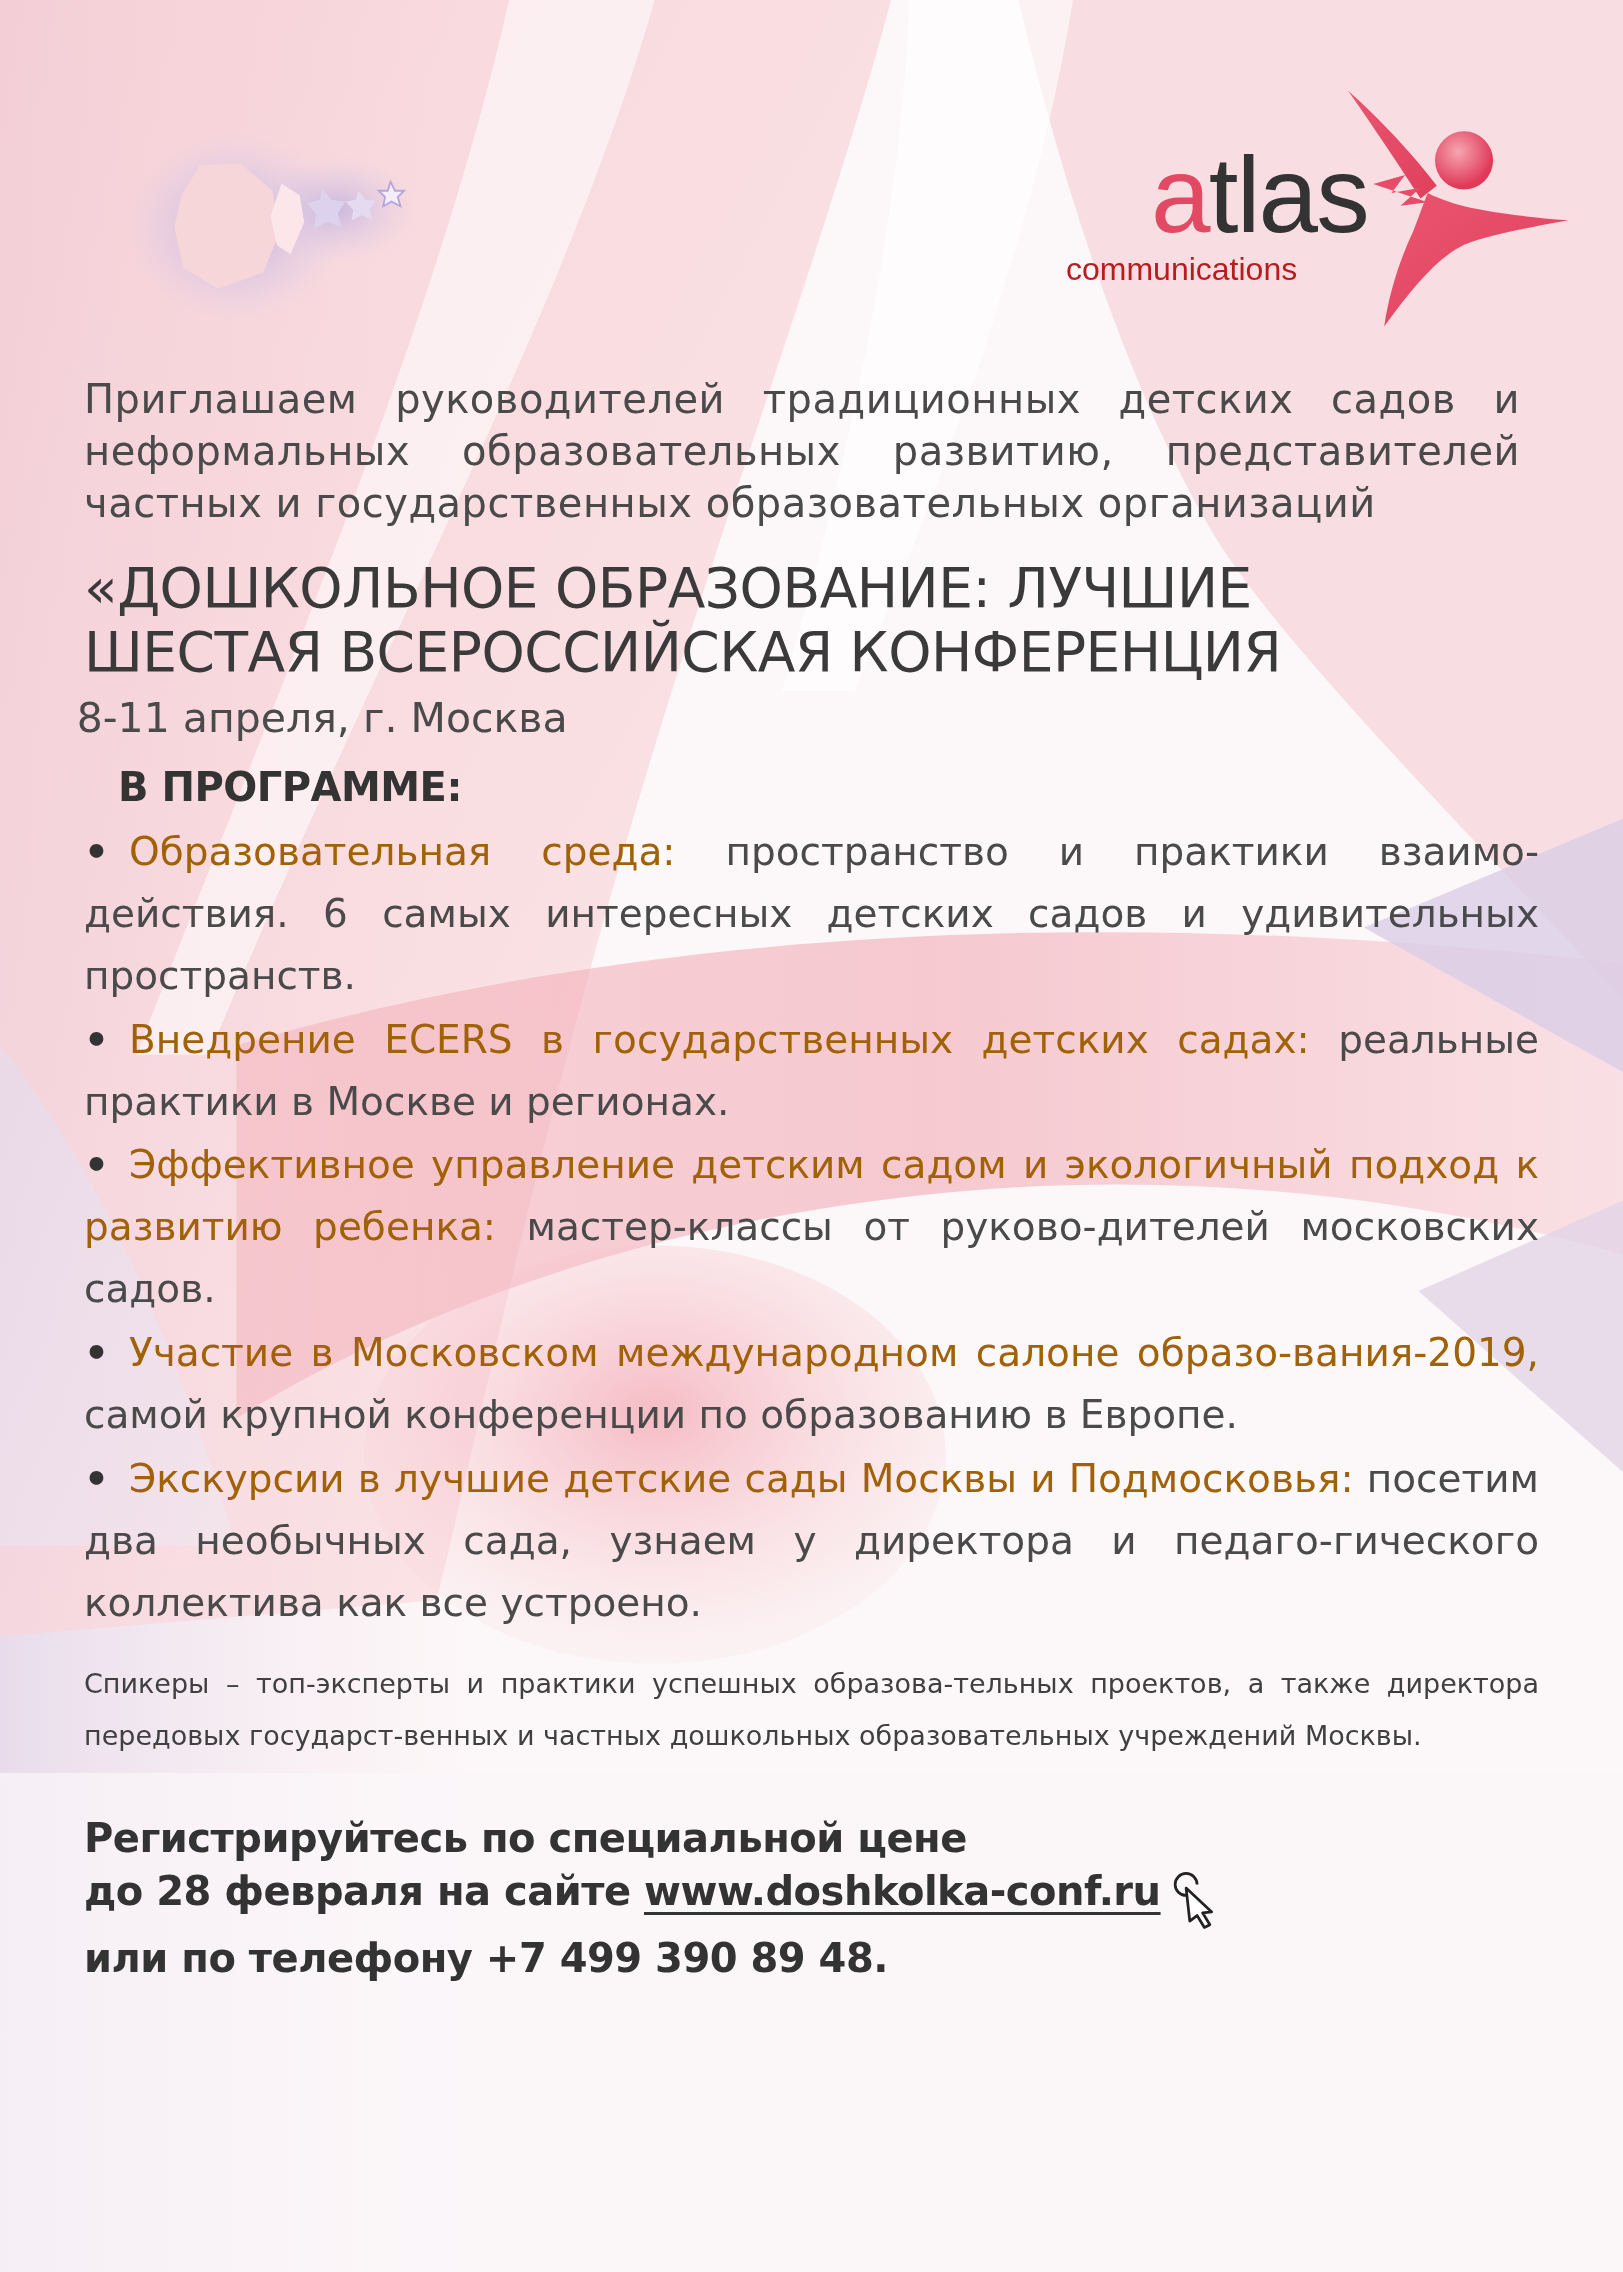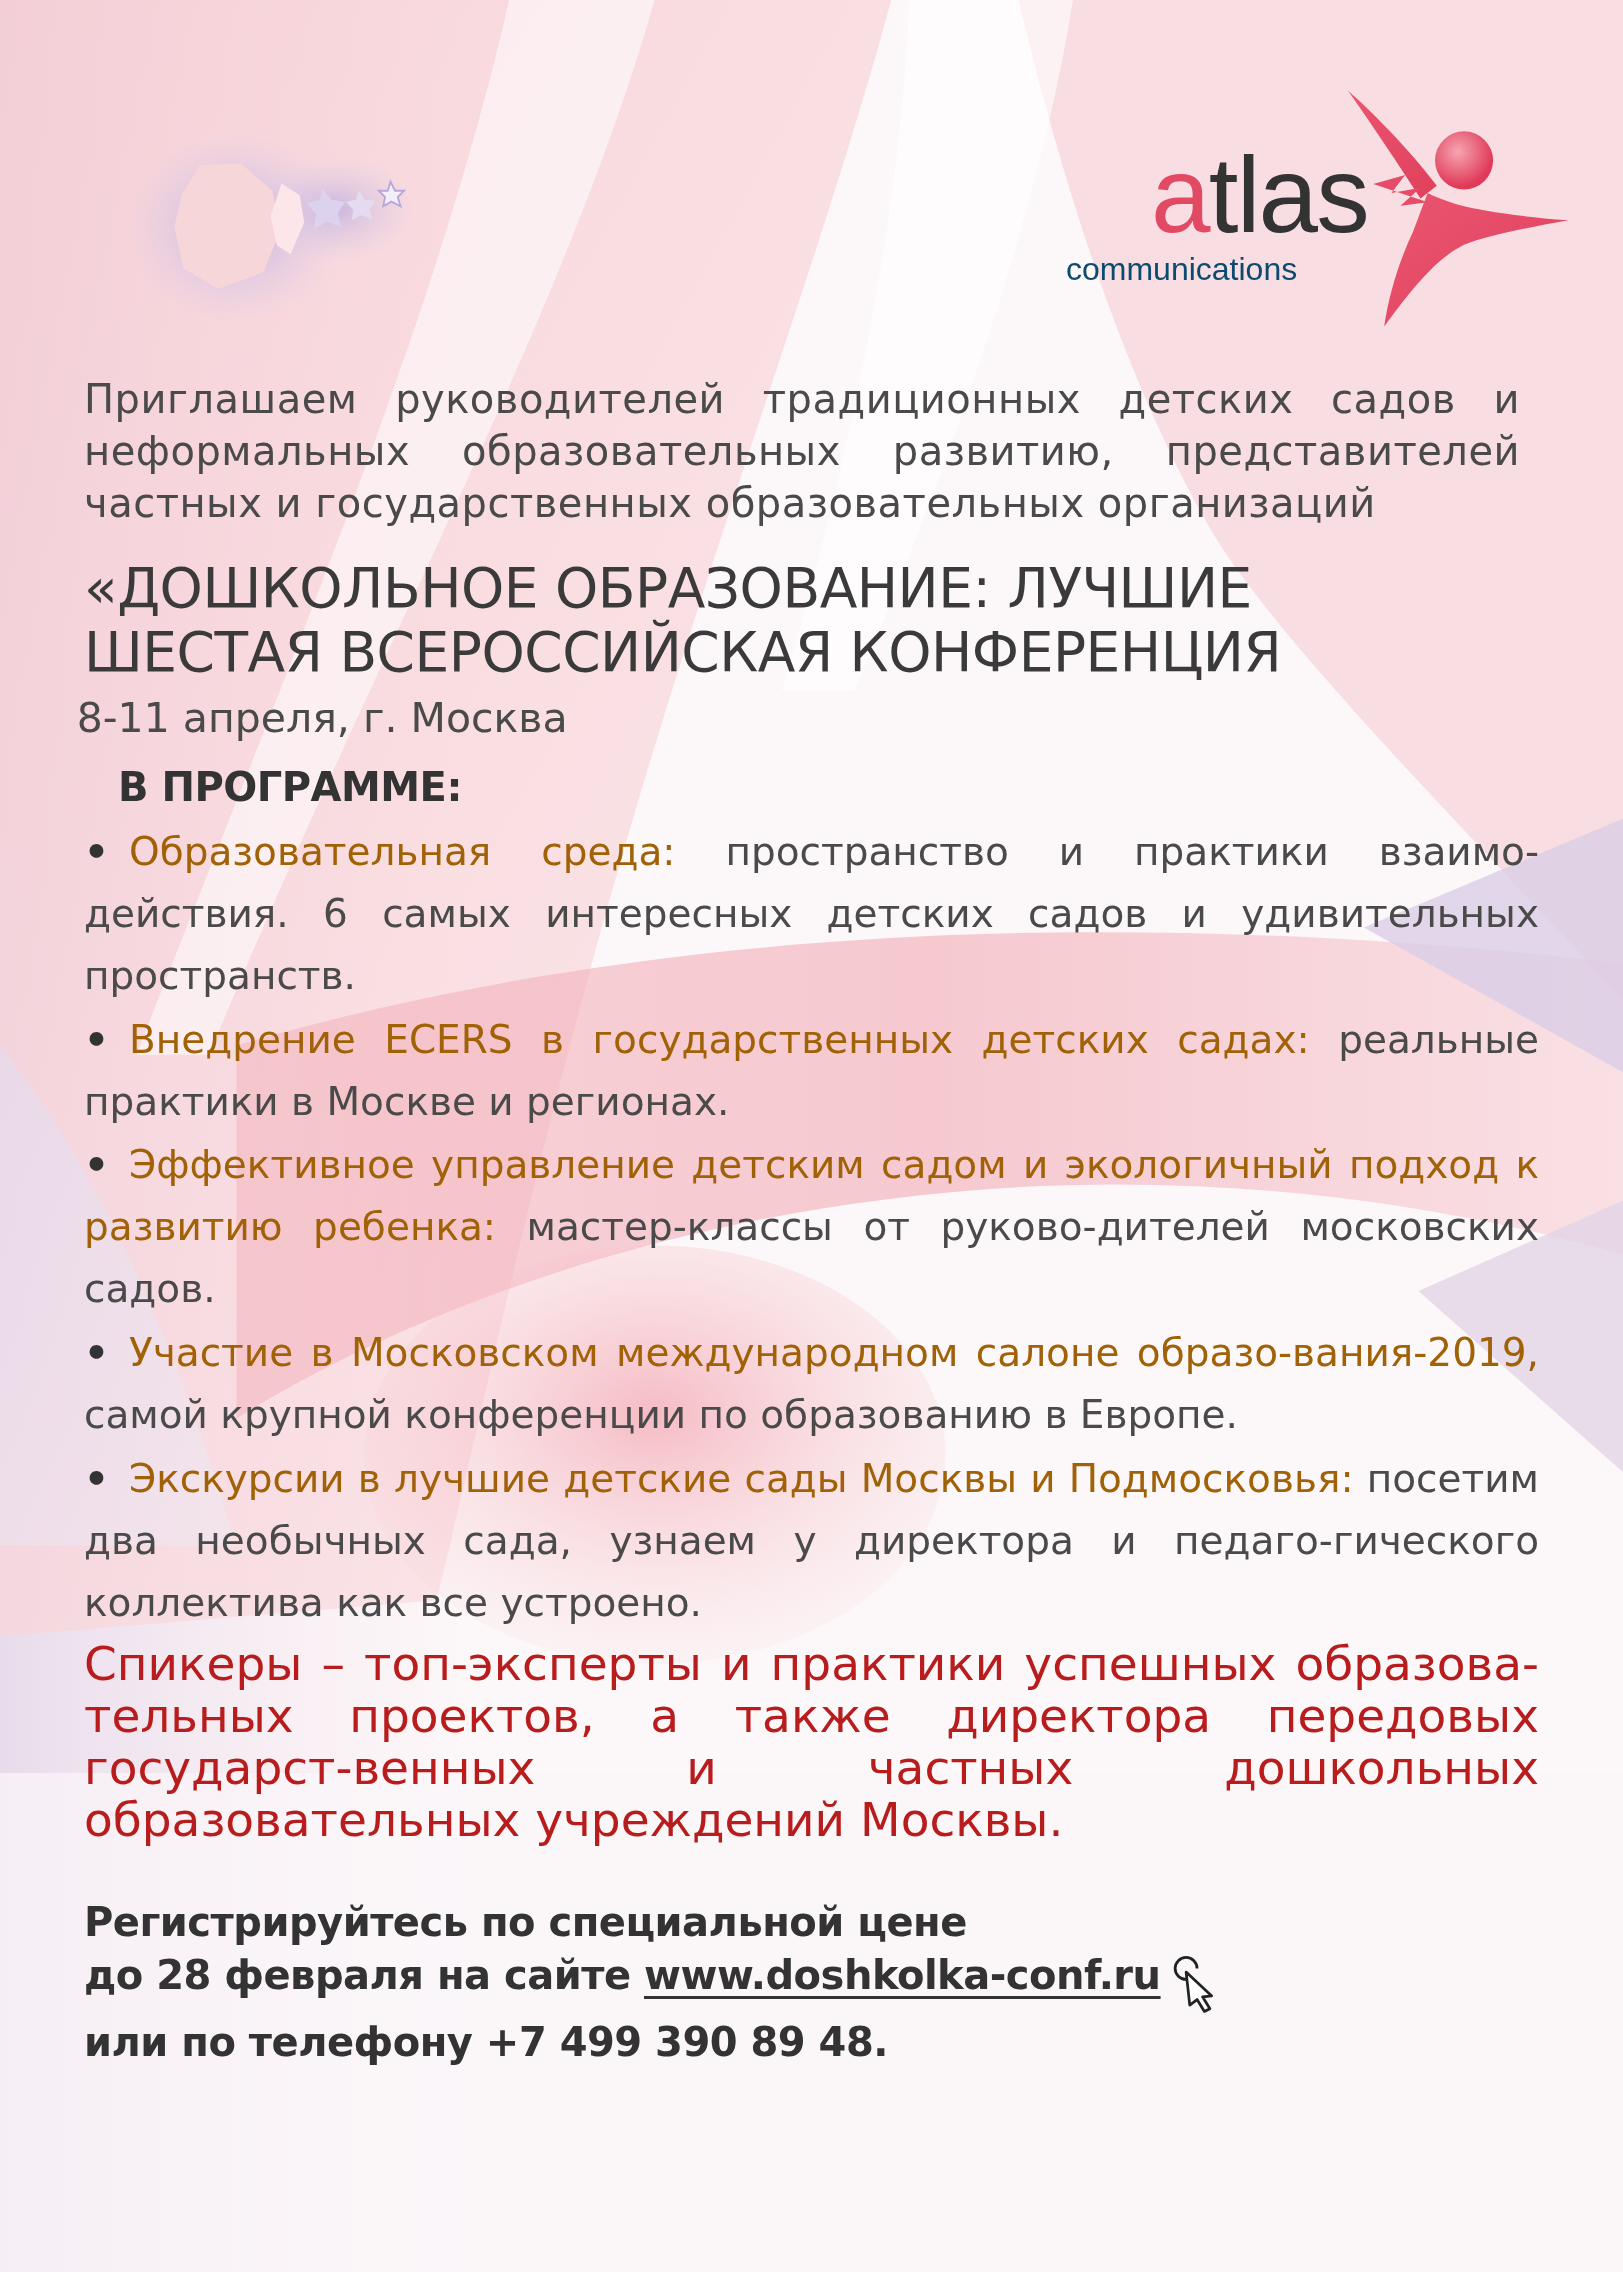--- a/index.html
+++ b/index.html
@@ -19,21 +19,21 @@
   .logo { left: 1055px; top: 86px; width: 527px; height: 245px; }
   .logo-word {
     position: absolute; left: 96px; top: 56px;
     font-family: "Liberation Sans", sans-serif; font-weight: 300;
     font-size: 107px; letter-spacing: -1.8px; line-height: 1; color: #333;
   }
   .logo-word .a { color: #e24a64; }
   .logo-sub {
     position: absolute; left: 11px; top: 165px;
     font-family: "Liberation Sans", sans-serif;
-    font-size: 32px; color: #0c4a6e; letter-spacing: 0;
+    font-size: 32px; color: #b91c1c; letter-spacing: 0;
   }
   .logo-figure { position: absolute; left: 282px; top: 0; width: 245px; height: 245px; }
 
   
   .content { left: 84px; top: 373px; width: 1455px; }
   .intro {
     font-size: 40px; line-height: 52px; color: #4a4a4a;
     text-align: justify; text-align-last: left; width: 1436px;
     letter-spacing: 0.5px;
   }
@@ -54,21 +54,21 @@
   }
   .items { margin-top: 5.5px; width: 1455px; }
   .item {
     font-size: 39px; line-height: 62px; color: #4a4a4a;
     text-align: justify; text-align-last: left;
     margin-bottom: 1.8px;
   }
   .item .bullet { font-weight: bold; color: #333; margin-right: 20px; }
   .item b { color: #a16207; font-weight: normal; }
   .speakers {
-    margin-top: 4px; font-size: 47px; line-height: 52px; color: #b91c1c;
+    margin-top: 24px; font-size: 27px; line-height: 52px; color: #404040;
     text-align: justify; text-align-last: left; width: 1455px;
   }
   .cta {
     margin-top: 50px; font-weight: bold; font-size: 40px; line-height: 53px; color: #333;
     letter-spacing: -0.5px;
   }
   .cta a { color: #333; text-decoration: underline; text-decoration-thickness: 2.7px; text-underline-offset: 7.3px; }
   .cursor { display: inline-block; width: 64px; height: 64px; vertical-align: -27px; margin-left: 5.5px; }
 </style>
 </head>

